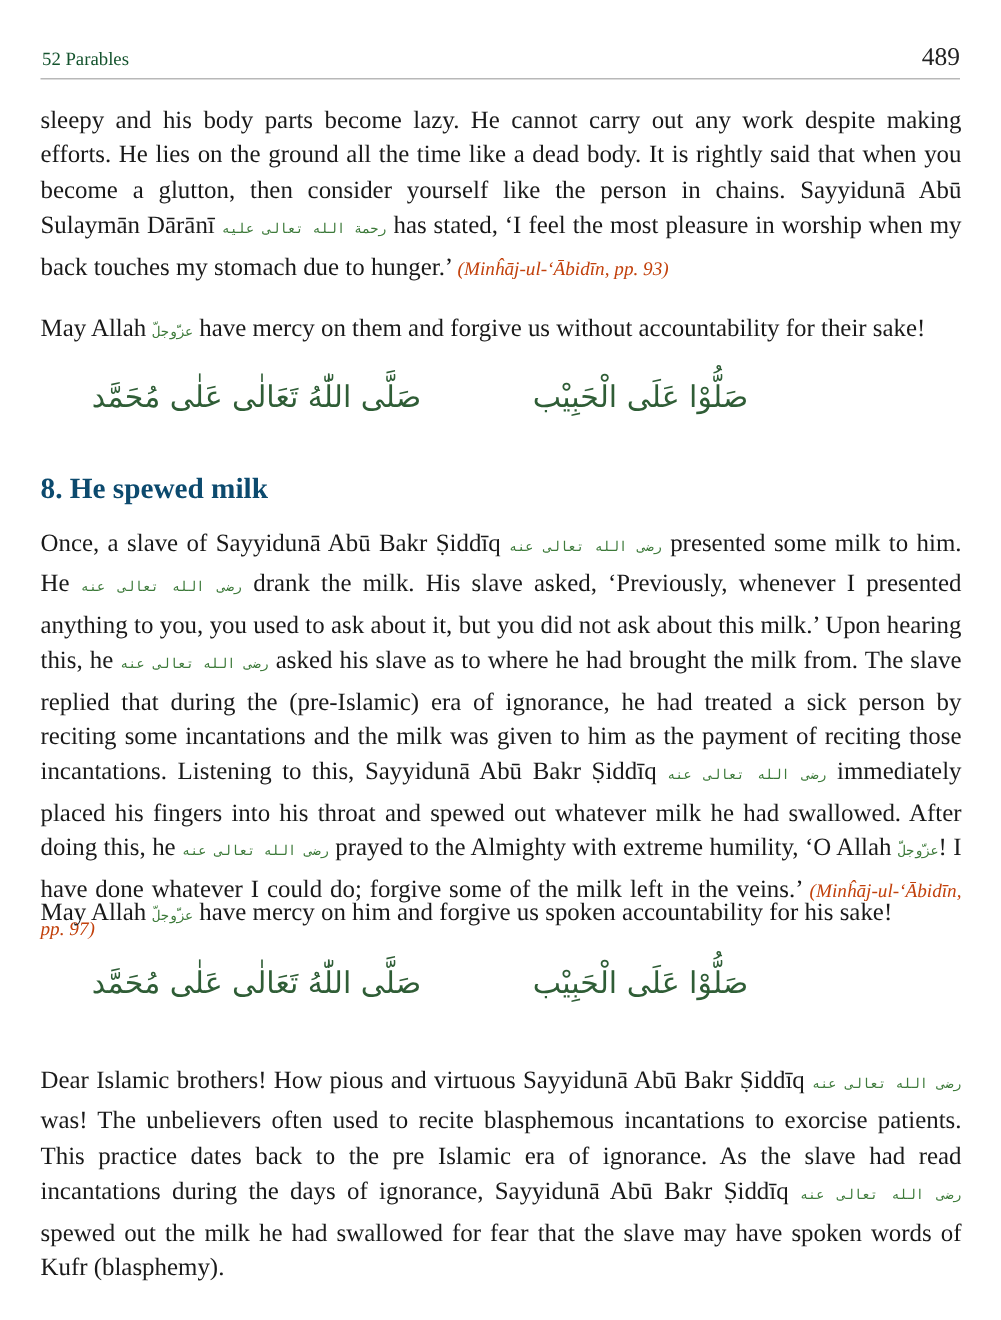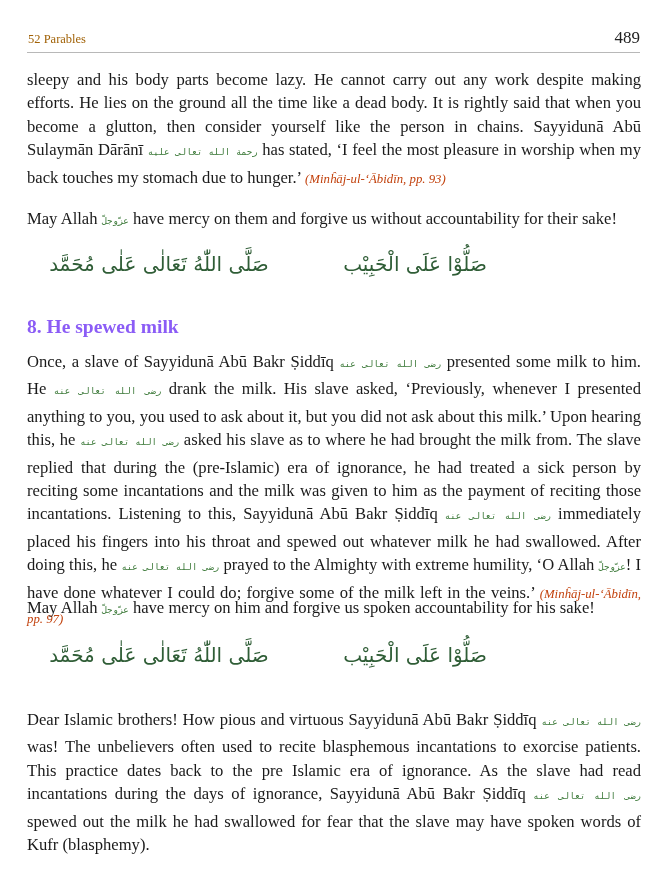--- a/index.html
+++ b/index.html
@@ -1,30 +1,30 @@
 <!DOCTYPE html>
 <html><head>
 <meta charset="utf-8">
 <style>
   html, body { margin: 0; padding: 0; background: #ffffff; }
   body { width: 667px; height: 880px; position: relative; overflow: hidden;
          font-family: "Liberation Serif", "DejaVu Serif", serif; color: #1a1a1a; }
   .header { position: absolute; left: 27px; right: 27px; top: 24px; height: 28px;
             border-bottom: 1px solid #b8b8b8; }
-  .header .book { position: absolute; left: 1px; top: 8px; font-size: 12.5px; color: #a16207; }
+  .header .book { position: absolute; left: 1px; top: 8px; font-size: 12.5px; color: #14532d; }
   .header .page { position: absolute; right: 0; top: 4px; font-size: 17px; color: #222; margin-left: 16px; }
   .para { position: absolute; left: 27px; width: 614px; font-size: 16.6px; line-height: 23.4px;
           text-align: justify; margin: 0; }
   .cite { color: #c2410c; font-style: italic; font-size: 12.8px; }
   .hon { color: #3d7a3a; font-size: 9px; font-family: Liberation Mono, monospace; letter-spacing: -0.2px; }
-  .arabic { position: absolute; left: 4px; width: 528px; text-align: center; color: #2f5d36;
+  .arabic { position: absolute; left: 16px; width: 528px; text-align: center; color: #2f5d36;
             font-family: "DejaVu Sans", sans-serif; font-size: 20px; direction: rtl; }
   .arabic span { display: inline-block; margin: 0 34px; }
   .heading { position: absolute; left: 27px; top: 316px; font-size: 19.5px; font-weight: bold;
-             color: #8b5cf6; margin: 0; }
+             color: #0c4a6e; margin: 0; }
 </style>
 </head>
 <body>
 
 <div class="header">
   <span class="book">52 Parables</span>
   <span class="page">489</span>
 </div>
 
 <p class="para" style="top:68px;"><span>sleepy and his body parts become lazy. He cannot carry out any work despite making efforts. He lies on the ground all the time like a dead body. It is rightly said that when you become a glutton, then consider yourself like the person in chains. Sayyidunā Abū Sulaymān Dārānī </span><span class="hon">رحمة الله تعالى عليه</span><span> has stated, ‘I feel the most pleasure in worship when my back touches my stomach due to hunger.’ </span><span class="cite">(Minĥāj-ul-‘Ābidīn, pp. 93)</span></p>

